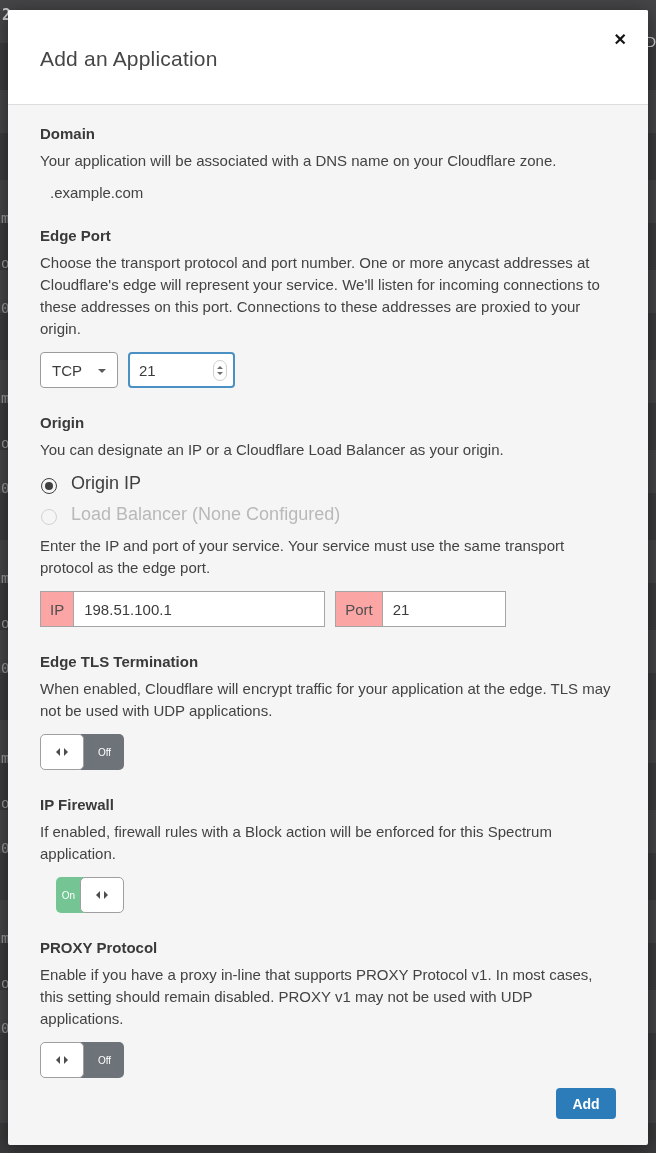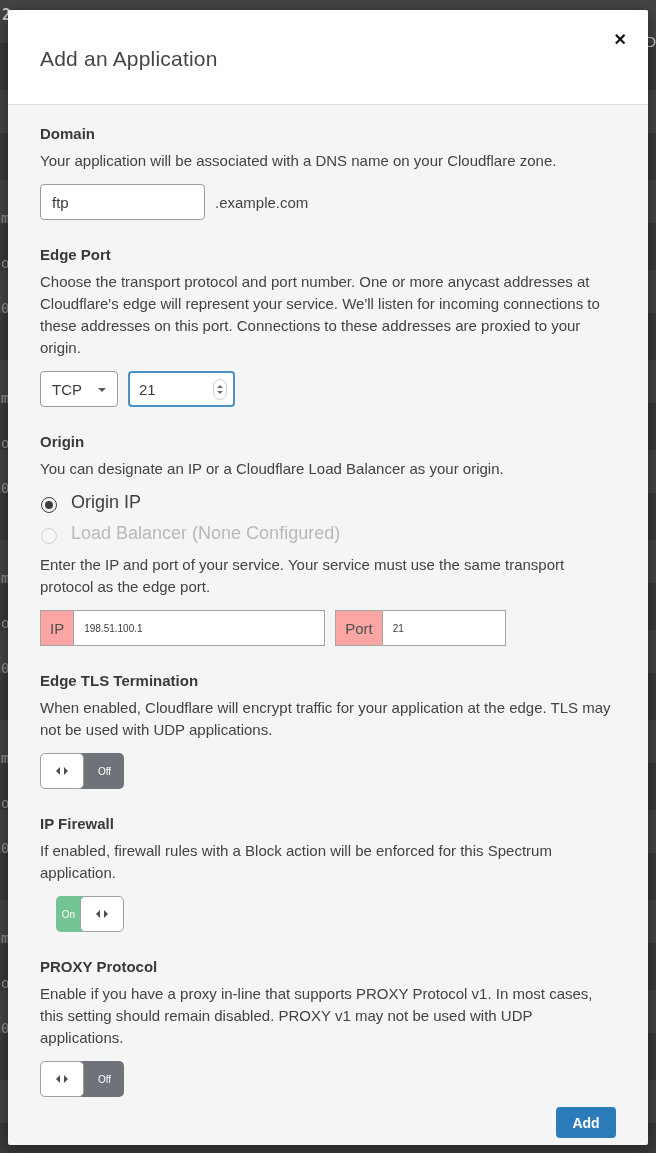--- a/index.html
+++ b/index.html
@@ -82,21 +82,21 @@
   .ip-desc { margin-top:4px; }
 
   .addon-group { display:flex; height:36px; margin-right:10px; }
   .addon {
     display:flex; align-items:center; justify-content:center;
     border:1px solid #a5a5a5; border-right:none; background:#fca5a5;
     color:#4f4f4f; font-size:15px; padding:0 9px;
   }
   .addon-group input {
     border:1px solid #a5a5a5; outline:none; font-family:"Liberation Sans", sans-serif;
-    font-size:10px; color:#3c3c3c; padding:0 10px; background:#fff;
+    font-size:15px; color:#3c3c3c; padding:0 10px; background:#fff;
   }
   .ip-input { width:252px; }
   .port-input { width:124px; }
 
   .toggle { position:relative; width:84px; height:36px; margin-top:2px; cursor:pointer; }
   .knob {
     position:absolute; top:0; width:44px; height:36px; background:#fff;
     border:1px solid #9f9f9f; border-radius:5px; z-index:2;
     display:flex; align-items:center; justify-content:center;
   }
@@ -150,21 +150,20 @@
       <div class="modal-title">Add an Application</div>
       <button class="close-btn">✕</button>
     </div>
 
     <div class="modal-body">
 
       <div class="section">
         <h2>Domain</h2>
         <p>Your application will be associated with a DNS name on your Cloudflare zone.</p>
         <div class="row">
-          <input class="text-input domain-input" type="text" value="ftp" style="">
           <span class="suffix">.example.com</span>
         </div>
       </div>
 
       <div class="section">
         <h2>Edge Port</h2>
         <p>Choose the transport protocol and port number. One or more anycast addresses at Cloudflare's edge will represent your service. We'll listen for incoming connections to these addresses on this port. Connections to these addresses are proxied to your origin.</p>
         <div class="row">
           <div class="select">
             <span>TCP</span>

